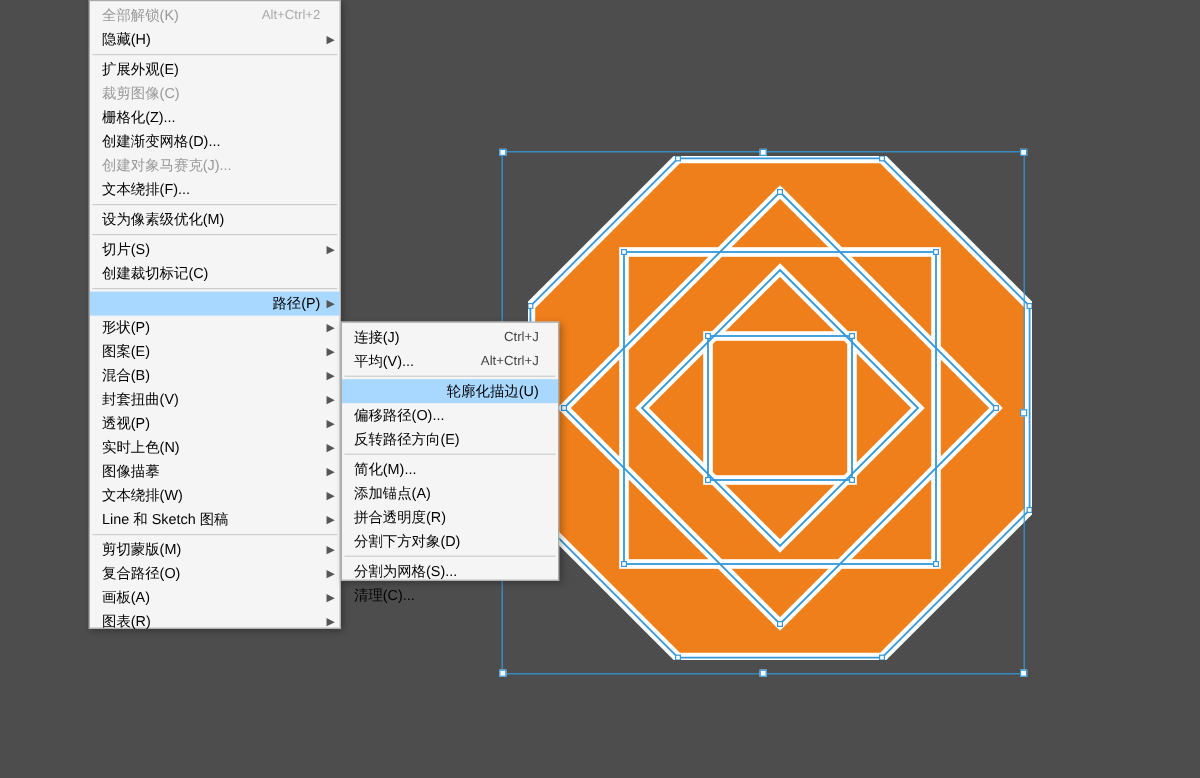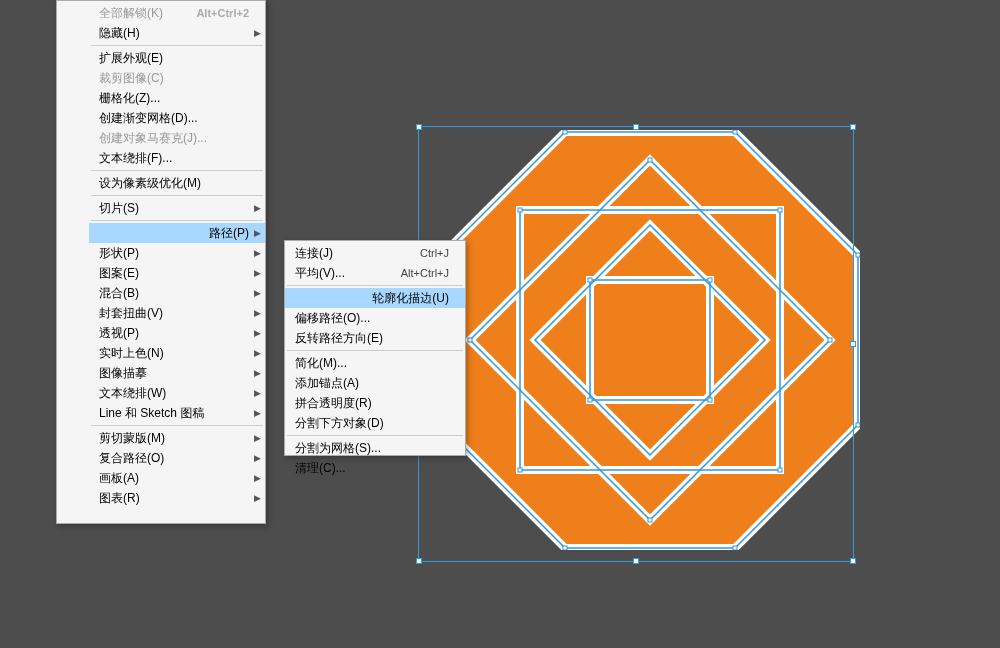--- a/index.html
+++ b/index.html
@@ -52,49 +52,48 @@
 
   
   .menu {
     position: absolute;
     background: #f5f5f5;
     border: 1px solid #aaa;
     box-shadow: 2px 2px 6px rgba(0,0,0,0.3);
     padding: 2px 0;
   }
   .menu-main {
-    left: 56px;
+    left: 74px;
     top: 0;
     width: 210px;
     height: 524px;
-    padding-left: 32px;
   }
   .menu-sub {
     left: 284px;
-    top: 240px;
+    top: 268px;
     width: 182px;
     height: 216px;
   }
   .item {
     display: flex;
     align-items: center;
     height: 20px;
     padding: 0 16px 0 10px;
     position: relative;
     cursor: default;
   }
   .item.disabled { color: #999; }
   .item.highlight { background: #a8d8ff; text-align: right; }
   .item .label { flex: 1; white-space: nowrap; }
   .item .shortcut {
     margin-left: 16px;
     color: #444;
     font-size: 11px;
   }
-  .item.disabled .shortcut { color: #aaa; font-weight: bold; }
+  .item.disabled .shortcut { color: #aaa; }
   .item .arrow {
     position: absolute;
     right: 4px;
     font-size: 9px;
     color: #555;
   }
   .sep {
     height: 1px;
     background: #ccc;
     margin: 2px 2px;
@@ -208,20 +207,23 @@
     </div>
     <div class="sep"></div>
     <div class="item">
       <span class="label">设为像素级优化(M)</span>
     </div>
     <div class="sep"></div>
     <div class="item">
       <span class="label">切片(S)</span>
       <span class="arrow">▶</span>
     </div>
+    <div class="item">
+      <span class="label">创建裁切标记(C)</span>
+    </div>
     <div class="sep"></div>
     <div class="item highlight">
       <span class="label">路径(P)</span>
       <span class="arrow">▶</span>
     </div>
     <div class="item">
       <span class="label">形状(P)</span>
       <span class="arrow">▶</span>
     </div>
     <div class="item">

